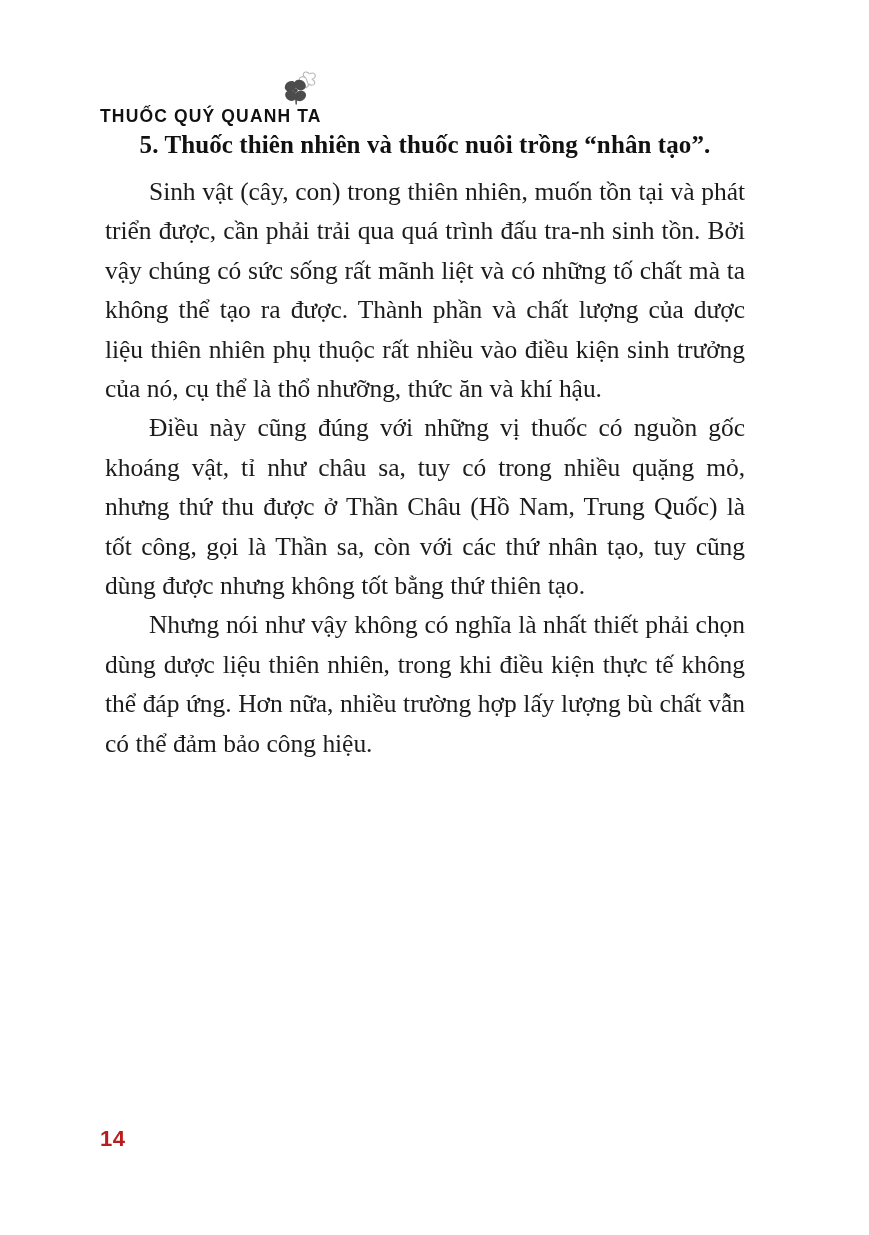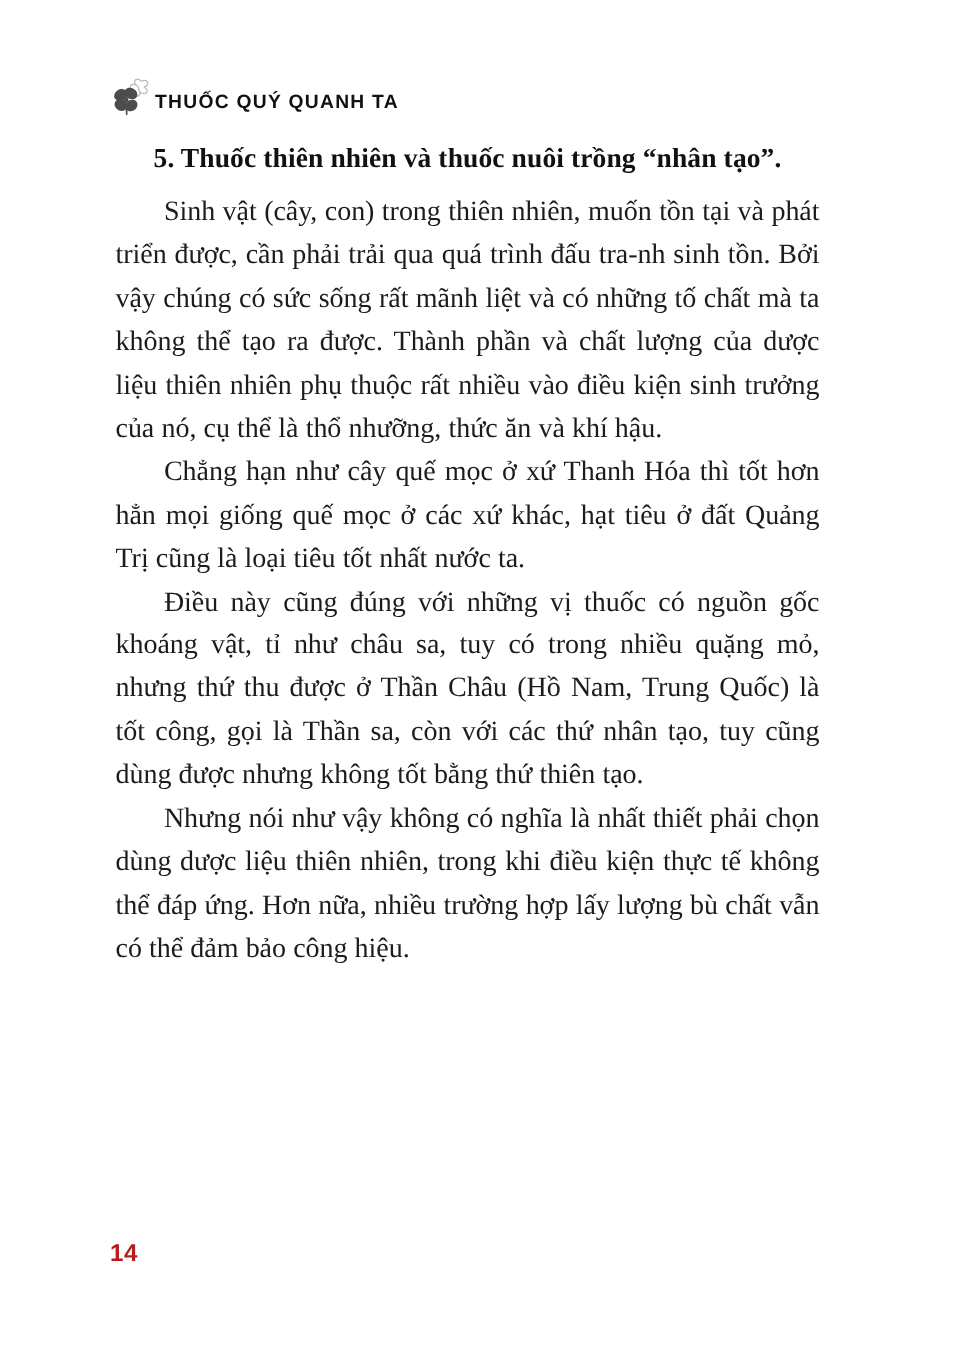--- a/index.html
+++ b/index.html
@@ -25,20 +25,21 @@
   }
 
   
   .running-head {
     position: absolute;
     left: 100px;
     top: 66px;
     height: 42px;
     display: flex;
     align-items: flex-end;
+    flex-direction: column;
   }
   .head-ornament {
     width: 40px;
     height: 42px;
     position: relative;
     flex: 0 0 auto;
     margin-right: 1px;
   }
   .head-ornament svg { display: block; }
 
@@ -129,21 +130,20 @@
       </svg>
     </div>
     <div class="head-title">THUỐC QUÝ QUANH TA</div>
   </div>
 
   <div class="body-col">
 
     <h2 class="section-title">5. Thuốc thiên nhiên và thuốc nuôi trồng “nhân tạo”.</h2>
 
     <p class="para">Sinh vật (cây, con) trong thiên nhiên, muốn tồn tại và phát triển được, cần phải trải qua quá trình đấu tra-nh sinh tồn. Bởi vậy chúng có sức sống rất mãnh liệt và có những tố chất mà ta không thể tạo ra được. Thành phần và chất lượng của dược liệu thiên nhiên phụ thuộc rất nhiều vào điều kiện sinh trưởng của nó, cụ thể là thổ nhưỡng, thức ăn và khí hậu.</p>
-    <p class="para">Chẳng hạn như cây quế mọc ở xứ Thanh Hóa thì tốt hơn hẳn mọi giống quế mọc ở các xứ khác, hạt tiêu ở đất Quảng Trị cũng là loại tiêu tốt nhất nước ta.</p>
     <p class="para">Điều này cũng đúng với những vị thuốc có nguồn gốc khoáng vật, tỉ như châu sa, tuy có trong nhiều quặng mỏ, nhưng thứ thu được ở Thần Châu (Hồ Nam, Trung Quốc) là tốt công, gọi là Thần sa, còn với các thứ nhân tạo, tuy cũng dùng được nhưng không tốt bằng thứ thiên tạo.</p>
     <p class="para">Nhưng nói như vậy không có nghĩa là nhất thiết phải chọn dùng dược liệu thiên nhiên, trong khi điều kiện thực tế không thể đáp ứng. Hơn nữa, nhiều trường hợp lấy lượng bù chất vẫn có thể đảm bảo công hiệu.</p>
 
   </div>
 
   <div class="folio">14</div>
 
 </div>
 
 </body></html>

